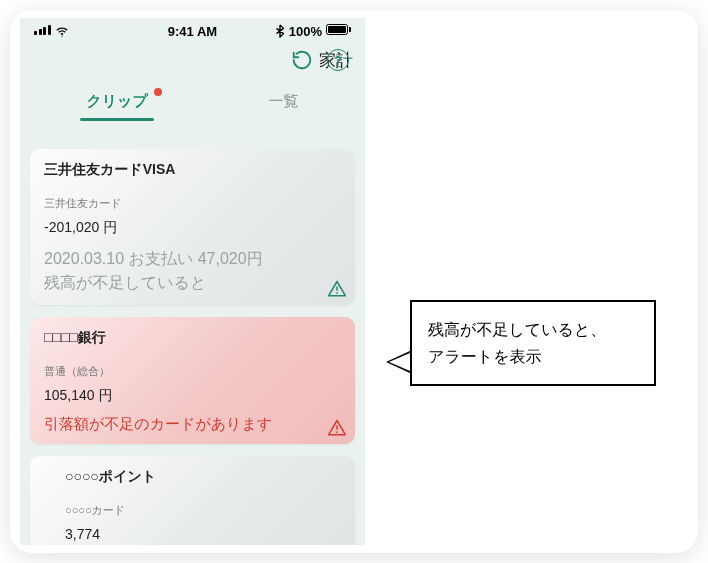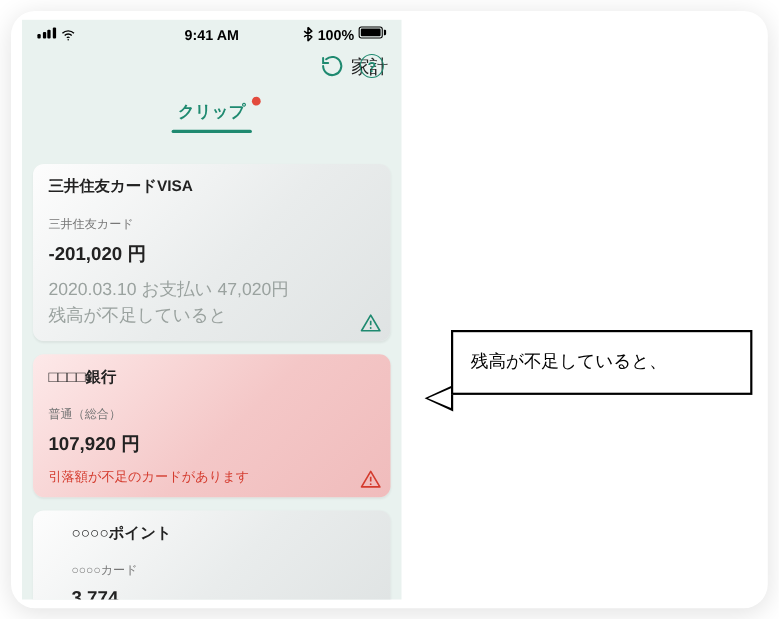--- a/index.html
+++ b/index.html
@@ -63,31 +63,31 @@
     padding: 12px 14px 10px;
     position: relative;
     min-height: 112px;
     box-shadow: 0 1px 2px rgba(0,0,0,0.06);
   }
   .card.alert {
     background: linear-gradient(135deg, #fde9e9 0%, #f4c7c7 55%, #f0bcbc 100%);
   }
   .card-title { font-size:14px; font-weight:700; color:#222; }
   .card-sub { font-size:11px; color:#777; margin-top:17px; }
-  .card-amount { font-size:17px; font-weight:700; color:#222; margin-top:8px; }
+  .card-amount { font-size:14px; font-weight:400; color:#222; margin-top:8px; }
   .card-note { font-size:16px; color:#9aa29f; margin-top:10px; line-height:1.5; }
-  .card-warn { font-size:12px; color:#d43b2e; margin-top:10px; }
+  .card-warn { font-size:15px; color:#d43b2e; margin-top:10px; }
   .corner-icon { position:absolute; right:8px; bottom:6px; width:20px; height:20px; }
   .more-row { display:flex; justify-content:flex-end; padding-right:6px; }
   .more-dots { color:#1f8a70; font-size:18px; letter-spacing:2px; cursor:pointer; padding:4px 6px; }
   
   .callout {
     position:absolute;
     left: 400px; top: 290px;
-    width: 274px;
+    width: 246px;
     border: 2px solid #000;
     background:#fff;
     padding: 14px 16px;
     font-size:16px; line-height:1.7;
   }
   .callout-pointer {
     position:absolute;
     left: 376px; top: 340px;
     width: 0; height: 0;
     border-top: 12px solid transparent;
@@ -153,20 +153,23 @@
             </div>
         </div>
       </div>
     </div>
 
     <div class="tabs">
       <div class="tab active">
         <span>クリップ</span>
         <span class="dot"></span>
       </div>
+      <div class="tab">
+        <span>一覧</span>
+      </div>
     </div>
 
     <div class="cards">
 
       <div class="card">
         <div class="card-title">三井住友カードVISA</div>
         <div class="card-sub">三井住友カード</div>
         <div class="card-amount">-201,020 円</div>
         <div class="card-note">
           <span>2020.03.10 お支払い 47,020円</span><br>
@@ -175,21 +178,21 @@
         <svg class="corner-icon" viewBox="0 0 24 24" fill="none" stroke="#1f8a70" stroke-width="1.8" stroke-linejoin="round">
             <path d="M12 3 L22 20 H2 Z"></path>
             <line x1="12" y1="9" x2="12" y2="14"></line>
             <circle cx="12" cy="17" r="1" fill="#1f8a70" stroke="none"></circle>
           </svg>
       </div>
 
       <div class="card alert">
         <div class="card-title">□□□□銀行</div>
         <div class="card-sub">普通（総合）</div>
-        <div class="card-amount">107,920 円</div>
+        <div class="card-amount">105,140 円</div>
         <div class="card-warn">引落額が不足のカードがあります</div>
         <svg class="corner-icon" viewBox="0 0 24 24" fill="none" stroke="#d43b2e" stroke-width="1.8" stroke-linejoin="round">
             <path d="M12 3 L22 20 H2 Z"></path>
             <line x1="12" y1="9" x2="12" y2="14"></line>
             <circle cx="12" cy="17" r="1" fill="#d43b2e" stroke="none"></circle>
           </svg>
       </div>
 
       <div class="card" style="min-height:80px;padding-left:35px;">
         <div class="card-title">○○○○ポイント</div>
@@ -201,15 +204,16 @@
         <div class="more-dots">•••</div>
       </div>
 
     </div>
 
   </div>
 
   <div class="callout-pointer"></div>
   <div class="callout">
     <span>残高が不足していると、</span><br>
+    <span>アラートを表示</span>
   </div>
 
 </div>
 
 </body></html>

